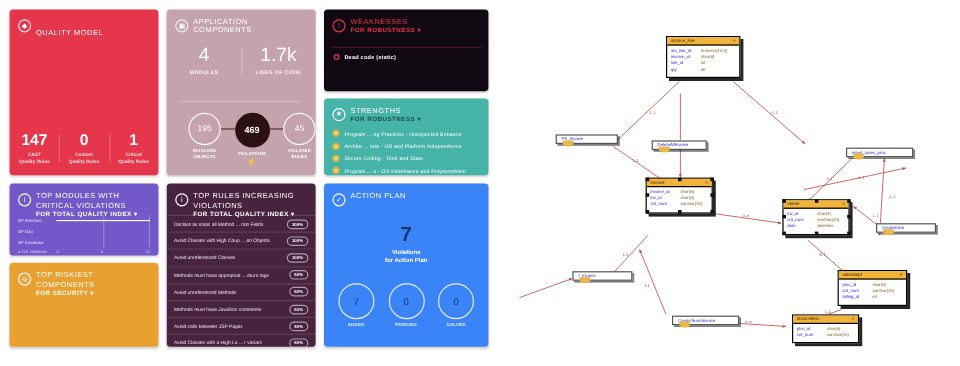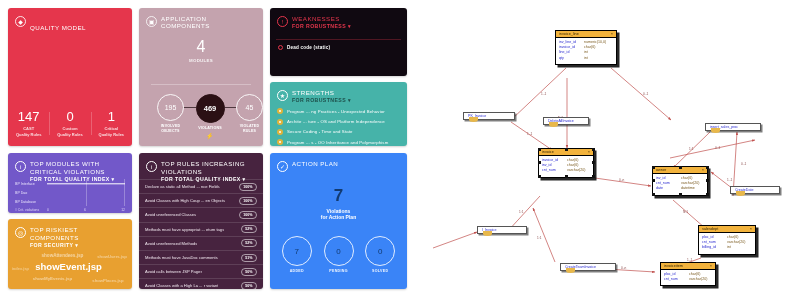--- a/index.html
+++ b/index.html
@@ -31,21 +31,21 @@
               display:flex; flex-direction:column; align-items:center; justify-content:center;
               color:#fff; }
   .donut-num { font-size: 13px; font-weight: 700; line-height:1; }
   .donut-l1 { font-size: 4.2px; letter-spacing:.3px; margin-top:2px; font-weight:700;}
   .donut-l2 { font-size: 4.2px; letter-spacing:.3px; font-weight:700;}
   .bolt { font-size: 7px; margin-top: 2px; color:#fff; }
   .stats3 { position:absolute; left:0; right:0; bottom:9px; display:flex; }
   .stat { flex:1; text-align:center; position:relative; }
   .stat + .stat::before { content:""; position:absolute; left:0; top:2px; bottom:2px;
                           width:1px; background:rgba(255,255,255,.22); }
-  .stat-n { font-size: 13px; font-weight: 400; line-height:1.1; }
+  .stat-n { font-size: 13px; font-weight: 700; line-height:1.1; }
   .stat-l { font-size: 4px; line-height:1.35; opacity:.82; margin-top:2px; font-weight:700;}
 
   
   #c-components { left: 139px; top: 8px; width: 124px; height: 138px; background:#c4a3ae; color:#fff; }
   #c-components .hd-ic { border-color: rgba(255,255,255,.8); }
   .two-stats { position:absolute; left:0; right:0; top:30px; display:flex; }
   .two-stats .stat-n { font-size: 16px; font-weight: 300; }
   .two-stats .stat-l { font-size: 4.4px; opacity:.85; letter-spacing:.3px;}
   .divline { position:absolute; left:12px; right:12px; top:76px; height:1px; background:rgba(255,255,255,.3); }
   .chain { position:absolute; left:0; right:0; top:86px; display:flex;
@@ -187,20 +187,24 @@
     <div class="card" id="c-components">
       <div class="card-hd">
         <span class="hd-ic">▣</span>
         <span class="hd-t1">APPLICATION COMPONENTS</span>
       </div>
       <div class="two-stats">
         <div class="stat">
           <div class="stat-n">4</div>
           <div class="stat-l">MODULES</div>
         </div>
+        <div class="stat">
+          <div class="stat-n">1.7k</div>
+          <div class="stat-l">LINES OF CODE</div>
+        </div>
       </div>
       <div class="divline"></div>
       <div class="chain">
         <div class="node">
           <div class="circ">195</div>
           <div class="node-l">
             <span>INVOLVED</span><br>
             <span>OBJECTS</span>
           </div>
         </div>
@@ -322,28 +326,20 @@
     <div class="card" id="c-risk">
       <div class="card-hd">
         <span class="hd-ic">◎</span>
         <span class="hd-tx">
           <div class="hd-t1">TOP RISKIEST COMPONENTS</div>
           <div class="hd-t2">
             <span>FOR SECURITY</span>
             <span class="caret">▾</span>
           </div>
         </span>
-      </div>
-      <div class="cloud">
-        <span class="cw" style="left:27%;top:8px;font-size:4.6px;opacity:.55">showAttendees.jsp</span>
-        <span class="cw" style="left:72%;top:9px;font-size:4.2px;opacity:.45">showUsers.jsp</span>
-        <span class="cw" style="left:3%;top:21px;font-size:4px;opacity:.4">index.jsp</span>
-        <span class="cw" style="left:22%;top:16px;font-size:9.5px;opacity:1">showEvent.jsp</span>
-        <span class="cw" style="left:20%;top:31px;font-size:4.4px;opacity:.5">showMyEvents.jsp</span>
-        <span class="cw" style="left:68%;top:33px;font-size:4.2px;opacity:.45">showPlaces.jsp</span>
       </div>
     </div>
 
     <div class="card" id="c-rules">
       <div class="card-hd">
         <span class="hd-ic">i</span>
         <span class="hd-tx">
           <div class="hd-t1">TOP RULES INCREASING VIOLATIONS</div>
           <div class="hd-t2">
             <span>FOR TOTAL QUALITY INDEX</span>

